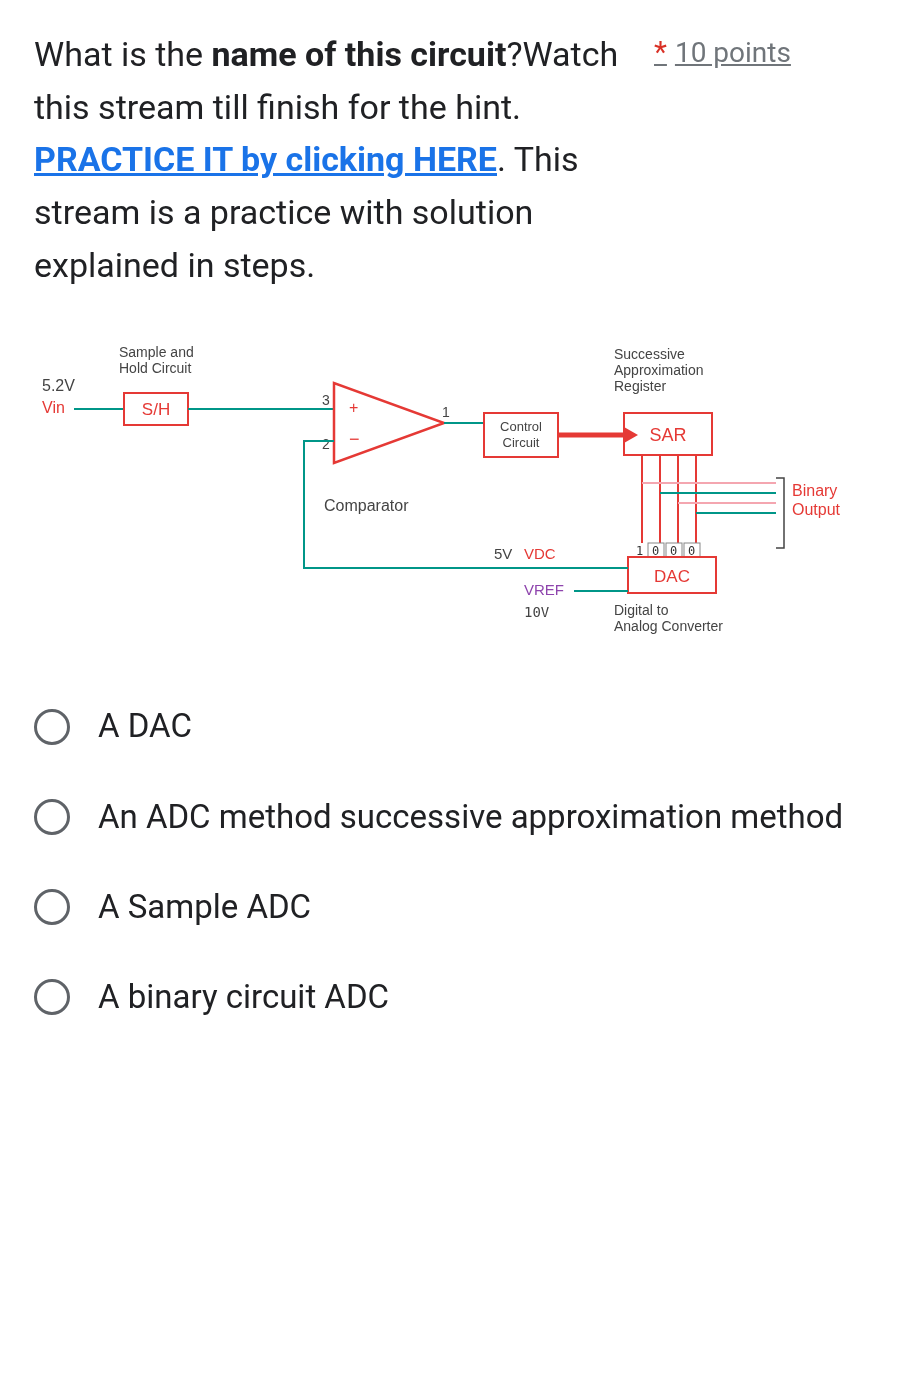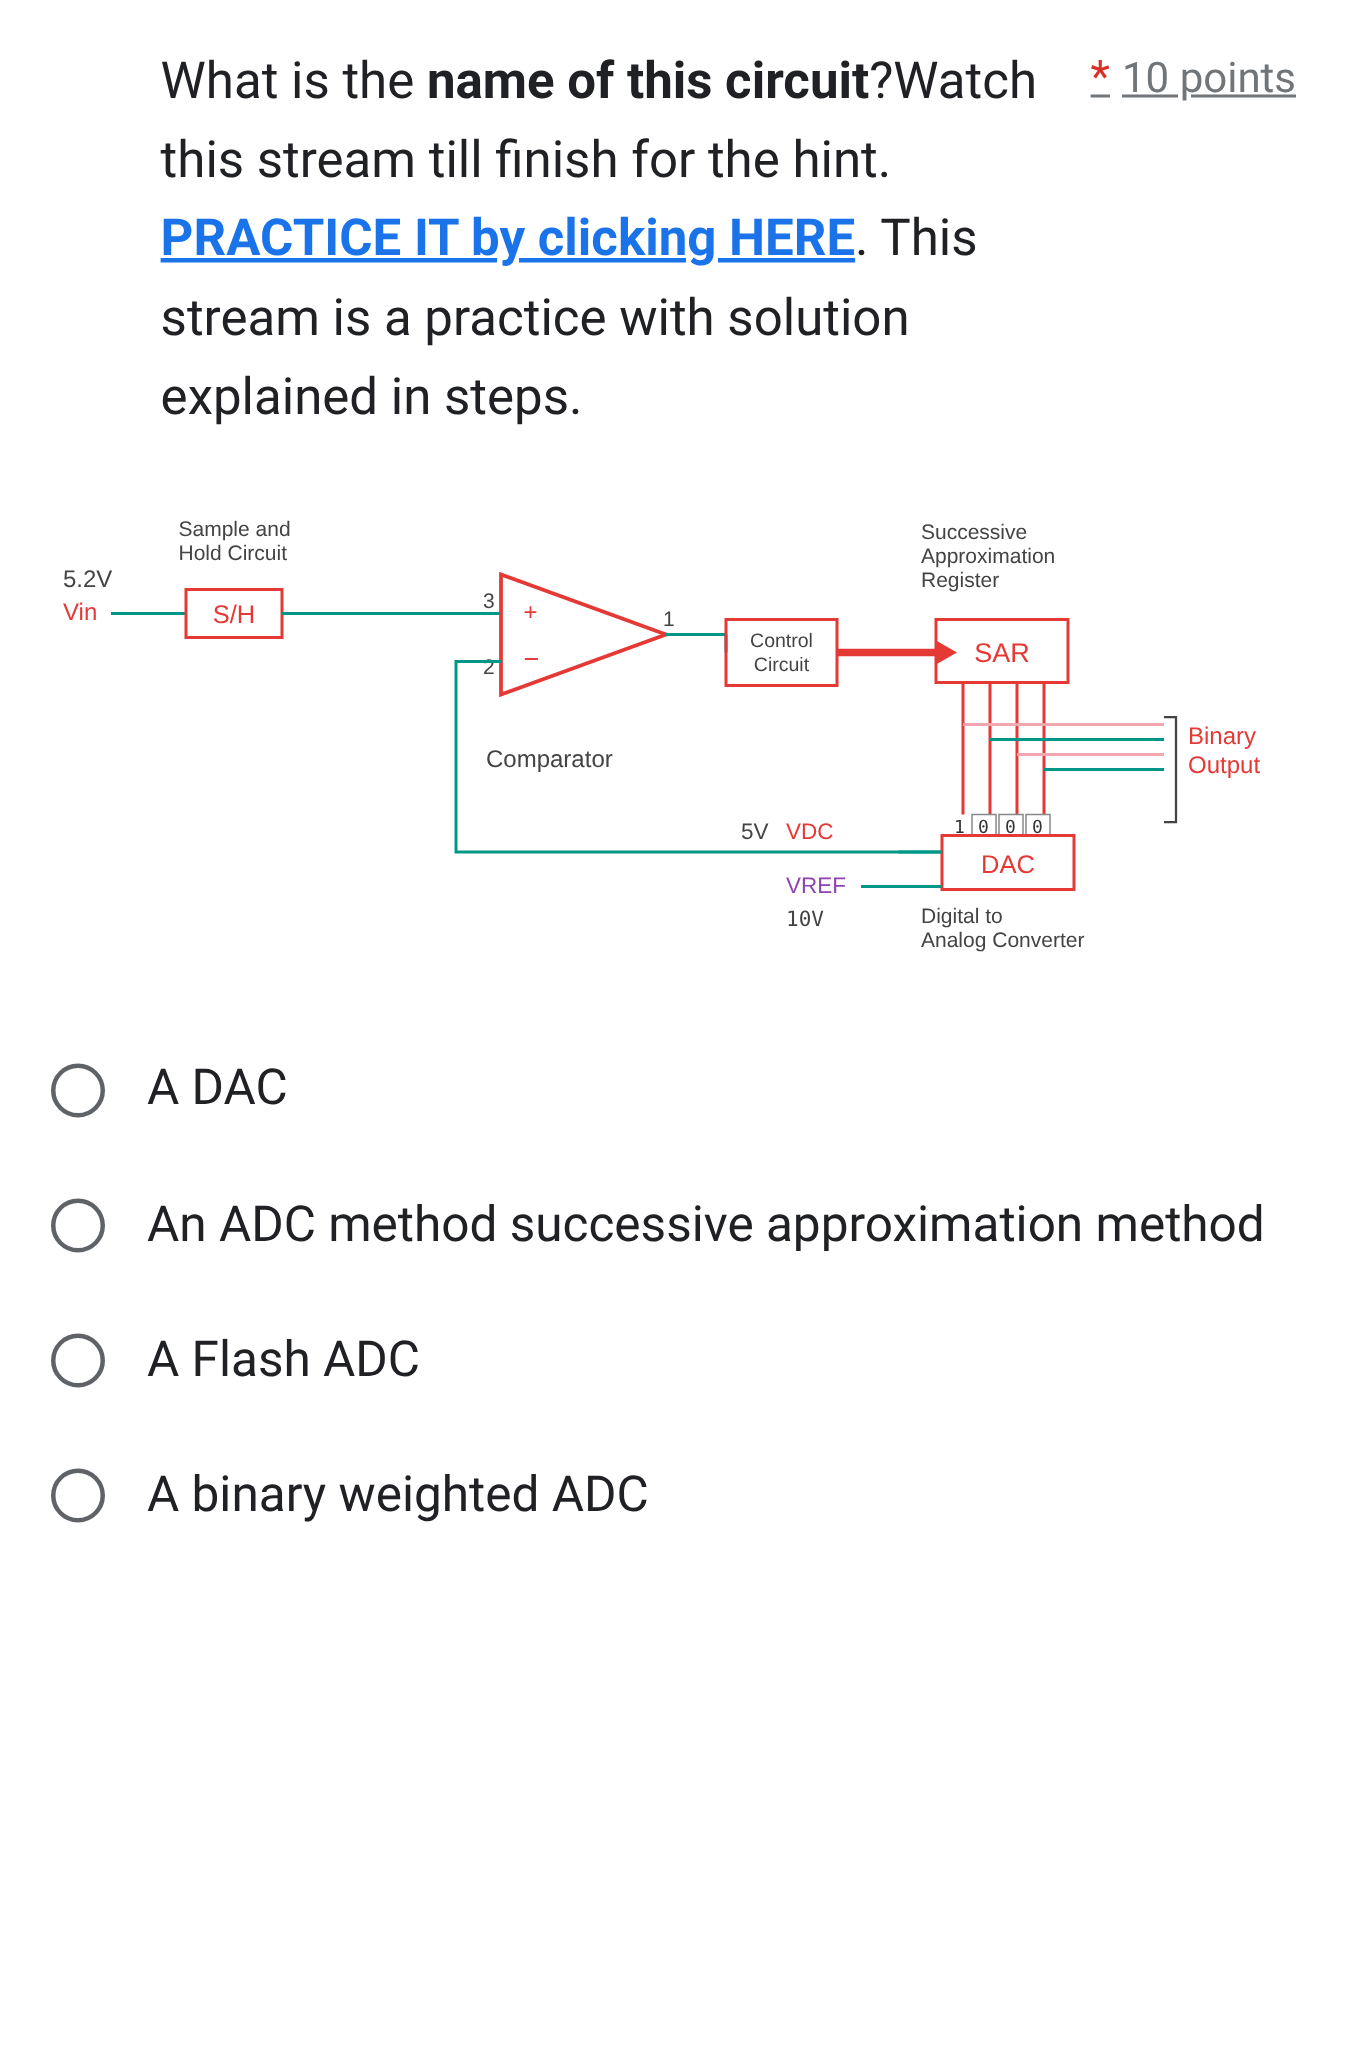--- a/index.html
+++ b/index.html
@@ -9,21 +9,21 @@
     }
     body {
       font-family: Roboto, Arial, sans-serif;
       background: #fff;
       width: 898px;
       padding: 28px 34px;
       color: #202124;
     }
     .header-row {
       display: flex;
-      justify-content: flex-end;
+      justify-content: flex-start;
       align-items: flex-start;
       margin-bottom: 4px;
     }
     .question-text {
       font-size: 34px;
       line-height: 1.55;
       color: #202124;
       max-width: 620px;
     }
     .question-text b {
@@ -178,19 +178,19 @@
   <label class="option">
     <span class="radio"></span>
     <span class="option-label">A DAC</span>
   </label>
   <label class="option">
     <span class="radio"></span>
     <span class="option-label">An ADC method successive approximation method</span>
   </label>
   <label class="option">
     <span class="radio"></span>
-    <span class="option-label">A Flash ADC</span>
+    <span class="option-label">A Sample ADC</span>
   </label>
   <label class="option">
     <span class="radio"></span>
-    <span class="option-label">A binary weighted ADC</span>
+    <span class="option-label">A binary circuit ADC</span>
   </label>
 </div>
 
 </body></html>

